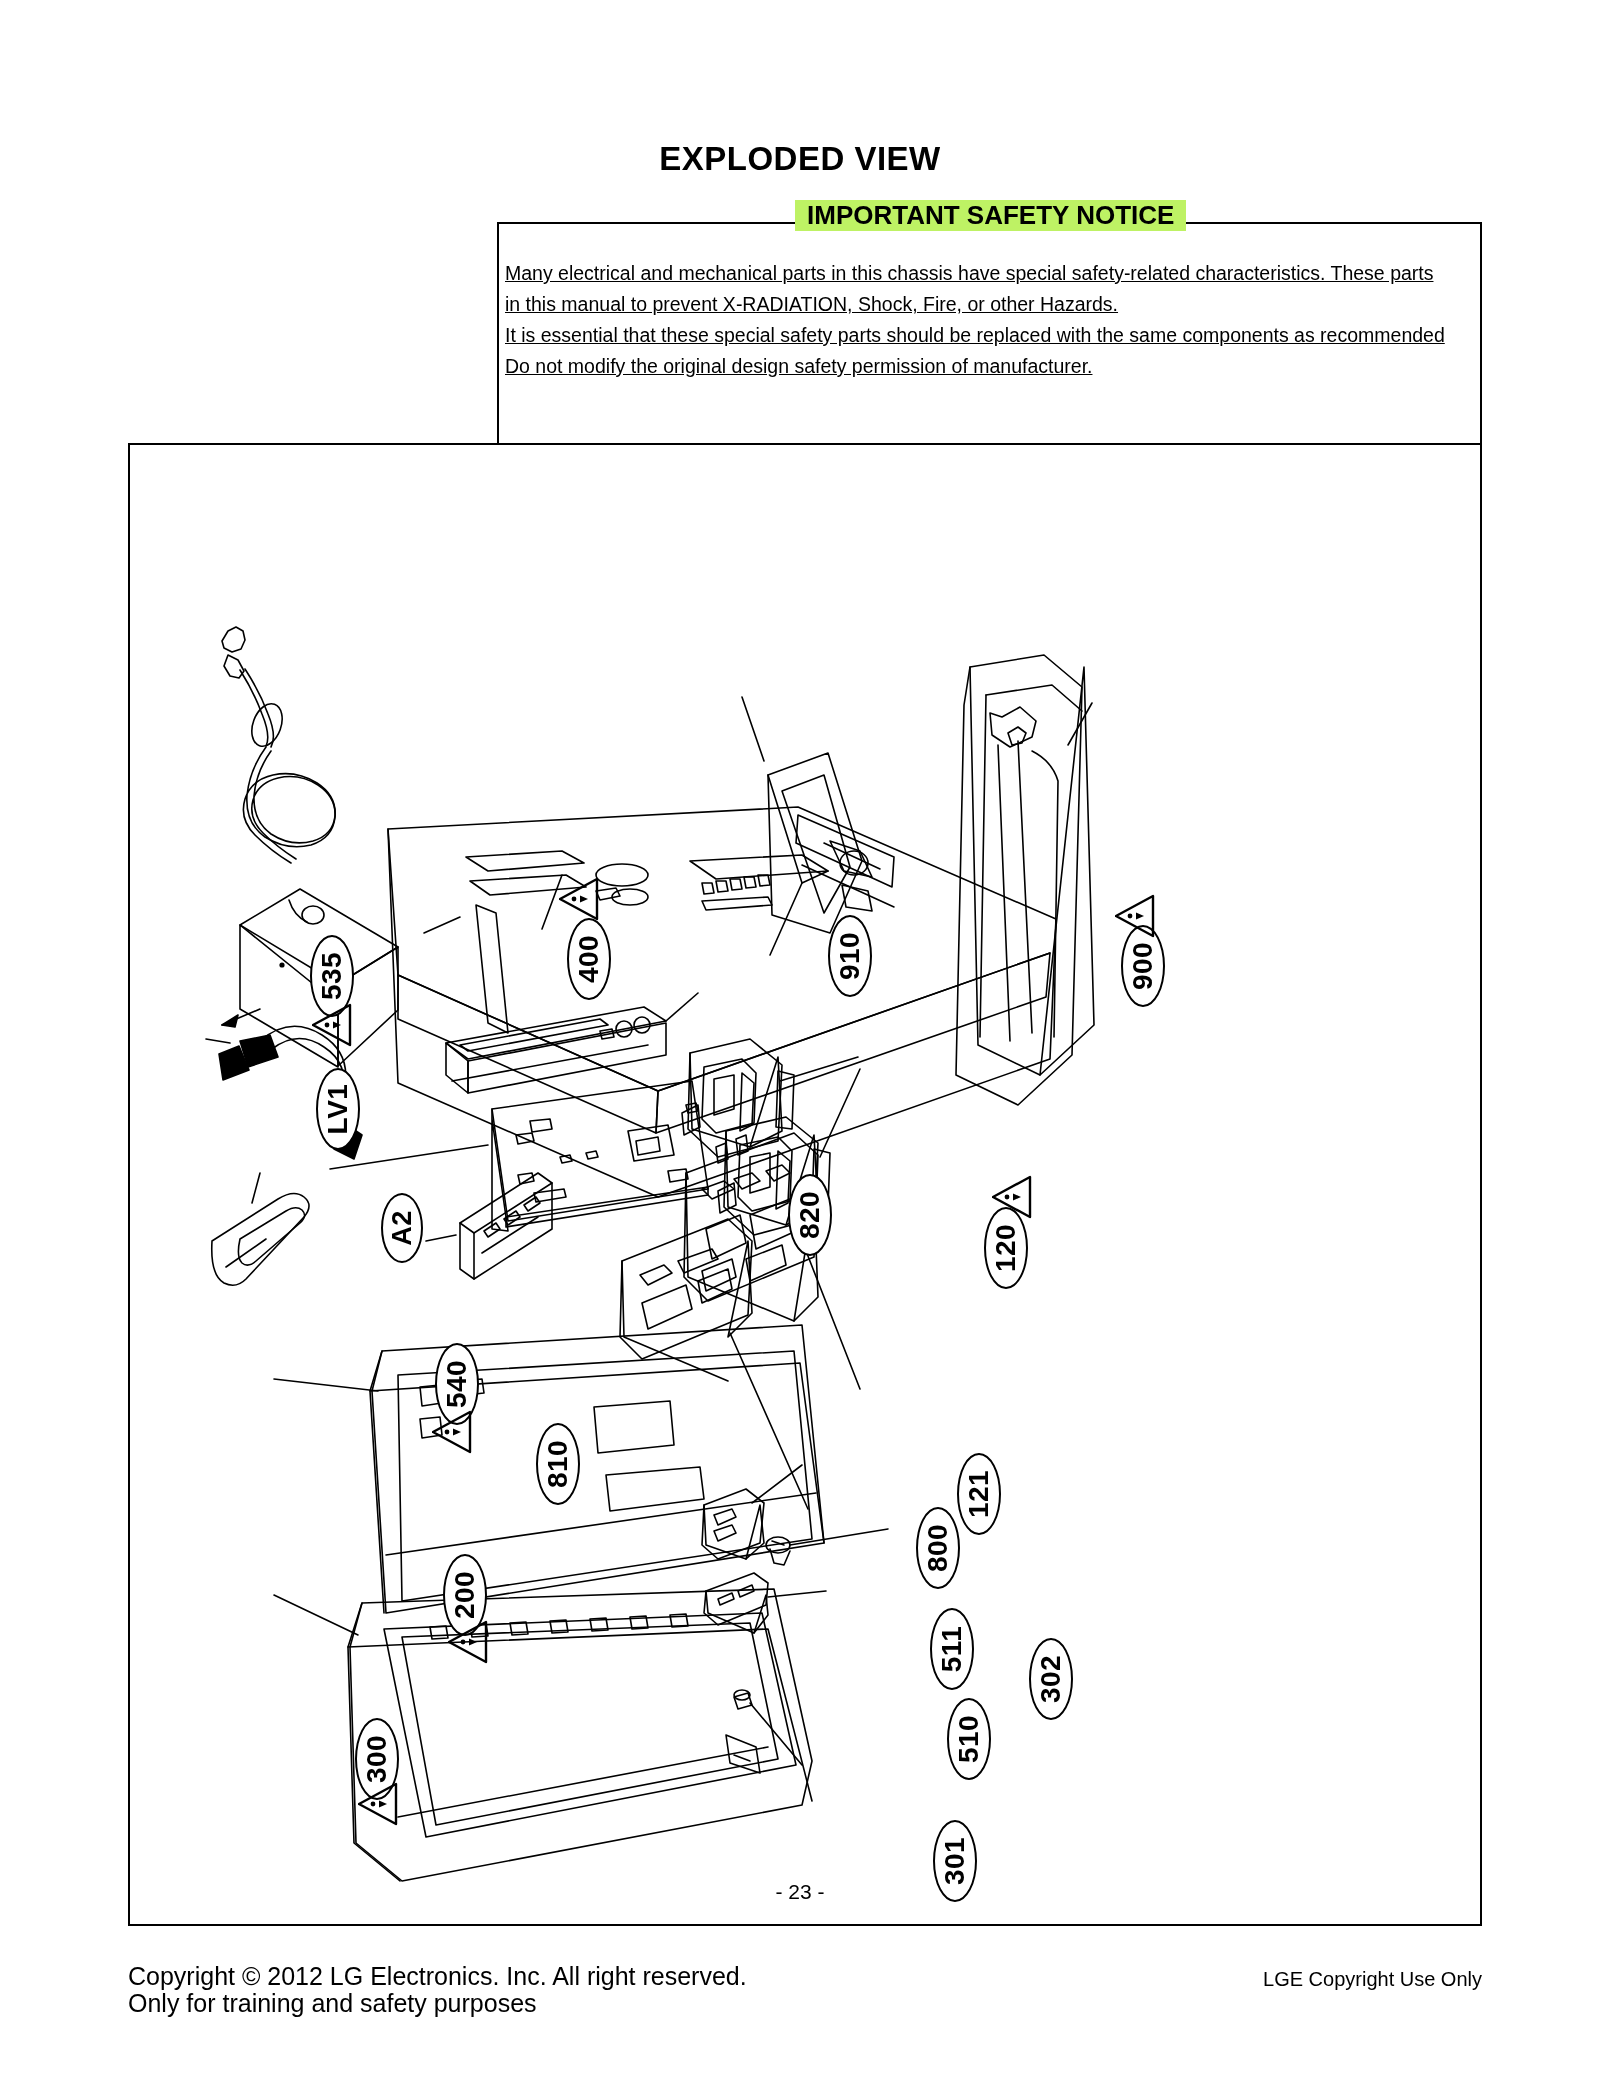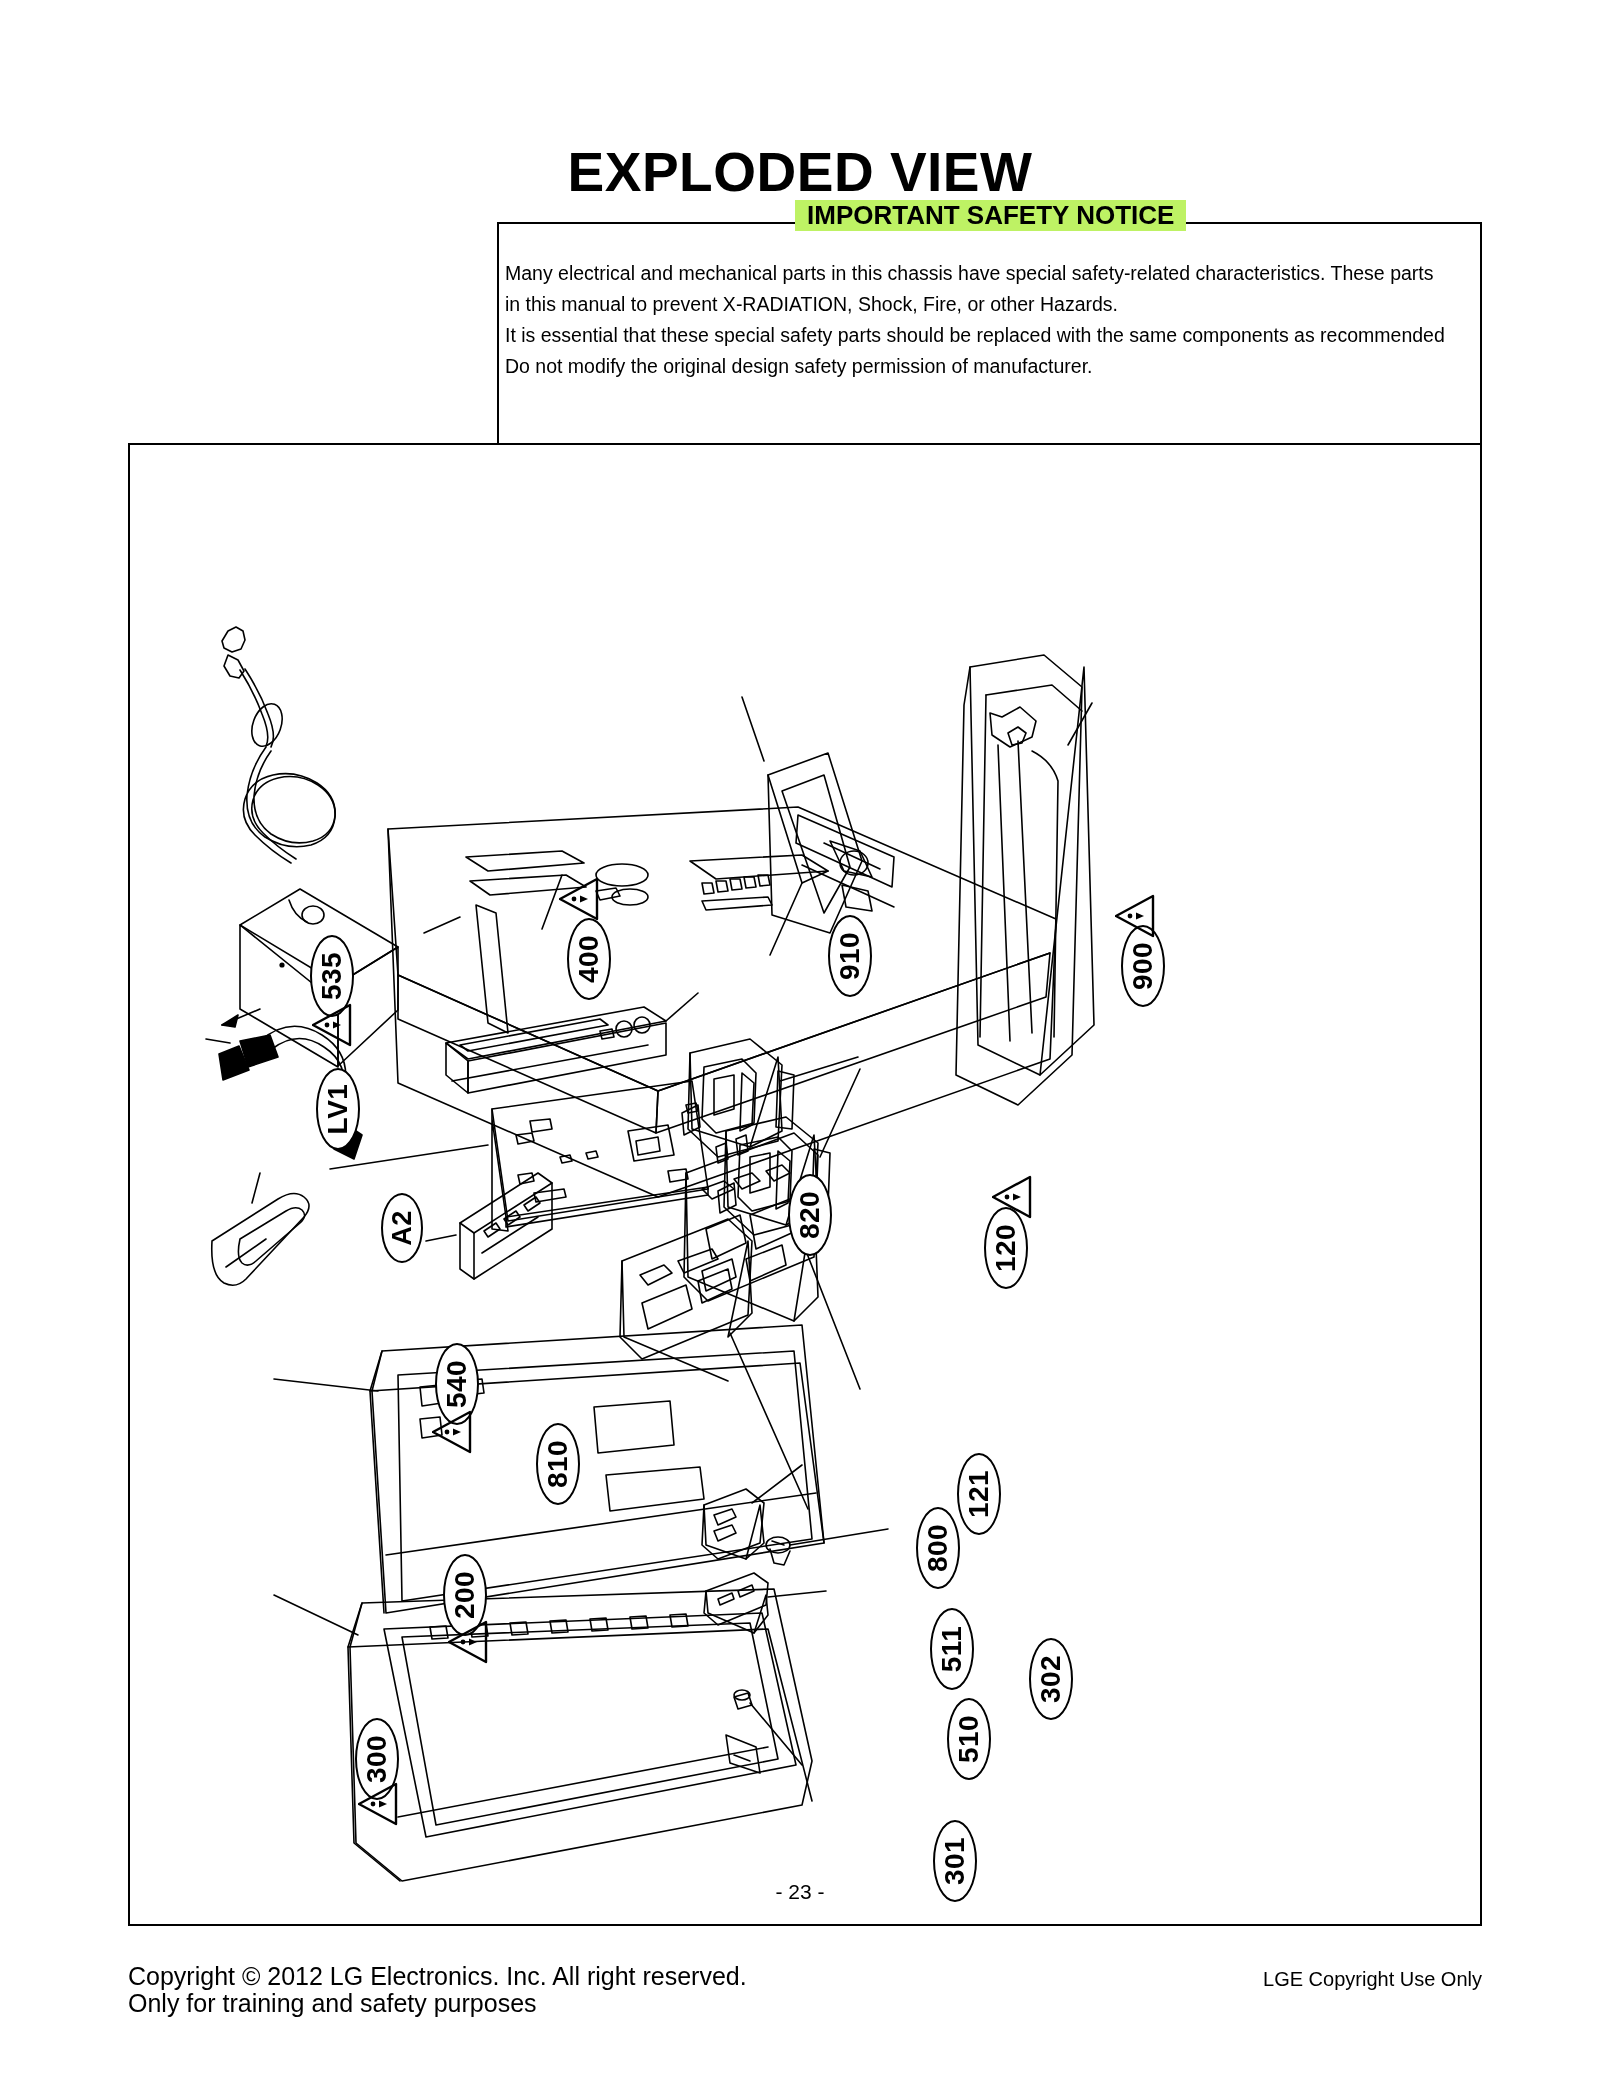--- a/index.html
+++ b/index.html
@@ -3,35 +3,35 @@
 <meta charset="utf-8">
 <style>
   html,body{margin:0;padding:0;background:#ffffff;}
   body{width:1600px;height:2084px;position:relative;font-family:"Liberation Sans",sans-serif;color:#000;}
 
   .page{position:absolute;left:0;top:0;width:1600px;height:2084px;}
 
   
   #page-title{
     position:absolute;left:0;top:140px;width:1600px;text-align:center;
-    font-size:55px;font-weight:bold;letter-spacing:.5px;
+    font-size:33px;font-weight:bold;letter-spacing:.5px;
   }
 
   
   #safety-box{
     position:absolute;left:497px;top:222px;width:985px;height:230px;
     border:2px solid #000;box-sizing:border-box;
   }
   #safety-legend{
     position:absolute;left:795px;top:200px;background:#bef264;padding:0 12px;
     font-size:26px;font-weight:bold;white-space:nowrap;
   }
   #safety-body{
     position:absolute;left:505px;top:258px;width:965px;
-    font-size:19.5px;line-height:31px;
+    font-size:19.5px;line-height:31px;text-decoration:underline;
   }
   #safety-body p{margin:0;}
   .tri-inline{
     display:inline-block;width:15px;height:13px;position:relative;top:2px;margin:0 5px;
   }
 
   
   #drawing-frame{
     position:absolute;left:128px;top:443px;width:1354px;height:1483px;
     border:2px solid #000;box-sizing:border-box;overflow:hidden;background:#fff;

